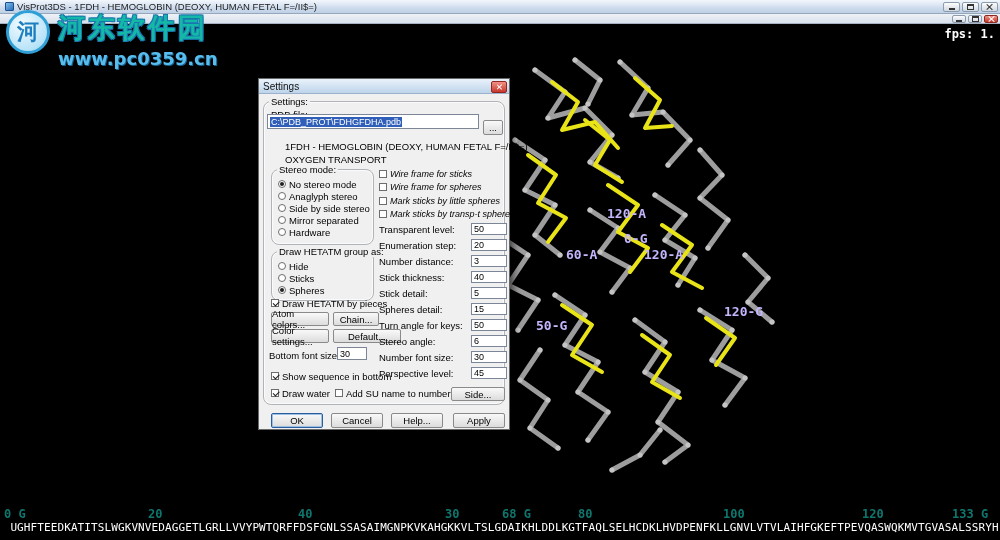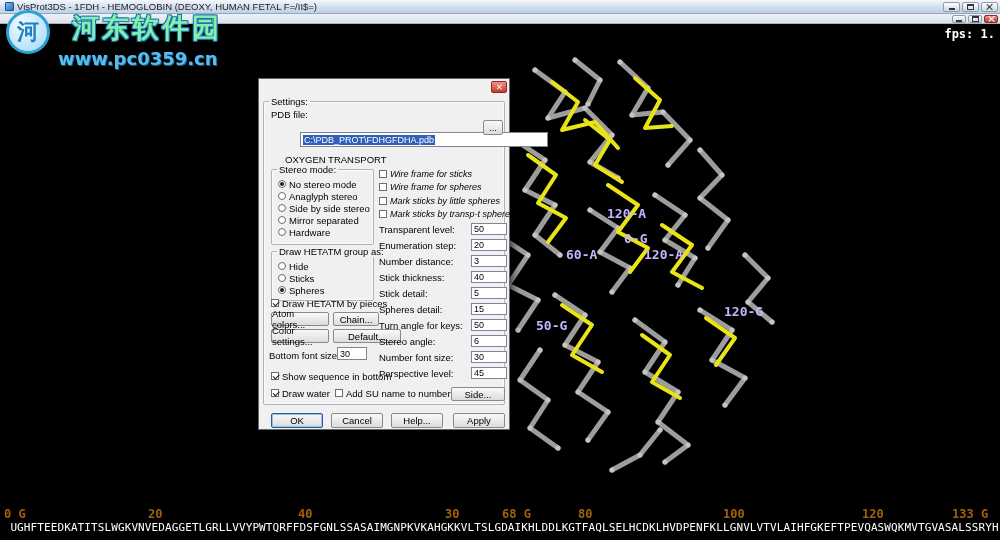--- a/index.html
+++ b/index.html
@@ -30,56 +30,56 @@
 
   
   .canvas { position:absolute; left:0; top:24px; width:1000px; height:516px; background:#000; z-index:1; }
   #mol { position:absolute; left:0; top:0; width:1000px; height:540px; z-index:2; pointer-events:none; }
   #mol-labels { position:absolute; left:0; top:0; width:1000px; height:540px; z-index:3; pointer-events:none; }
   .mlabel { position:absolute; color:#c4b5fd; font:bold 13px "DejaVu Sans Mono", monospace; white-space:pre; }
   .fps { position:absolute; top:27px; right:5px; z-index:3; color:#fff; font:bold 12px "DejaVu Sans Mono", monospace; }
 
   
   .ruler { position:absolute; left:0; top:507px; width:1000px; height:13px; z-index:3; }
-  .tick { position:absolute; top:0; color:#a16207; font:bold 12px "DejaVu Sans Mono", monospace; white-space:pre; }
+  .tick { position:absolute; top:0; color:#0f766e; font:bold 12px "DejaVu Sans Mono", monospace; white-space:pre; }
   .sequence { position:absolute; left:8px; top:521px; width:993px; z-index:3; color:#fff;
     font:11px "DejaVu Sans Mono", monospace; letter-spacing:0.1px; white-space:nowrap; overflow:hidden;text-align:center; }
 
   
   .watermark { position:absolute; left:6px; top:10px; z-index:6; display:flex; gap:8px; align-items:flex-start; }
   .wm-logo { width:44px; height:44px; border-radius:50%; border:3px solid #2f9fd6; flex:0 0 auto;
     background:radial-gradient(circle at 35% 30%, #f2fbff, #b9e3f8 70%, #8fd0f0);
     display:flex; align-items:center; justify-content:center; color:#1d7fc0; font-size:22px; font-weight:bold; }
-  .wm-name { display:block; font-size:27px; font-weight:bold; letter-spacing:3px; color:#86efac;
+  .wm-name { display:block; font-size:27px; font-weight:bold; letter-spacing:3px; color:#14b8a6;
     font-family:"DejaVu Sans", sans-serif;
-    text-shadow:-1px -1px 0 #1a76b0, 1px -1px 0 #1a76b0, -1px 1px 0 #1a76b0, 1px 1px 0 #1a76b0;margin-left:14px; }
+    text-shadow:-1px -1px 0 #1a76b0, 1px -1px 0 #1a76b0, -1px 1px 0 #1a76b0, 1px 1px 0 #1a76b0; }
   .wm-url { display:block; margin-top:2px; font-size:18px; font-weight:bold; color:#58bdec;
     text-shadow:1px 1px 0 #14608f; font-family:"DejaVu Sans", sans-serif; }
 
   
   .dialog { position:absolute; left:258px; top:78px; width:252px; height:352px; z-index:10;
     background:#f0f0f0; border:1px solid #686868; box-shadow:3px 3px 8px rgba(0,0,0,.65);
     font-size:9.5px; color:#000; }
   .dlg-title { position:absolute; left:0; top:0; right:0; height:15px;
     background:linear-gradient(#e9f2fb,#bed4ea); border-bottom:1px solid #9ab2cc;
     display:flex; align-items:center; padding-left:4px; font-size:10px; color:#111; }
   .dlg-close { position:absolute; right:2px; top:2px; width:16px; height:12px; border:1px solid #93261e;
     border-radius:2px; background:linear-gradient(#f09186,#c7382c); color:#fff;
     display:flex; align-items:center; justify-content:center; }
   .dlg-close .glyph-x { transform:scale(.8); }
 
-  .gbox { position:absolute; border:1px solid #b0b4ba; border-radius:2px; box-shadow:inset 0 0 0 1px #fbfbfb; }
+  .gbox { position:absolute; border:1px solid #b0b4ba; border-radius:8px; box-shadow:inset 0 0 0 1px #fbfbfb; }
   .glabel { position:absolute; top:-6px; left:5px; background:#f0f0f0; padding:0 2px; font-size:9.5px; white-space:nowrap; }
   .outer-group { left:4px; top:22px; right:4px; bottom:24px; }
 
   .abs { position:absolute; }
   .pdb-label { left:12px; top:30px; }
   .tinput { background:#fff; border:1px solid #7d8696; display:flex; align-items:center;
     padding:0 2px; font-size:9px; overflow:hidden; white-space:nowrap; }
-  .pdb-input { left:8px; top:53px; width:248px; height:15px;margin-left:33px; }
+  .pdb-input { left:8px; top:35px; width:212px; height:15px; }
   .sel-text { background:#2f5fb8; color:#fff; padding:0 1px; }
   .browse-btn { left:224px; top:41px; width:20px; height:15px; }
   .info1 { left:26px; top:62px; white-space:nowrap; }
   .info2 { left:26px; top:75px; white-space:nowrap; }
 
   .stereo-box { left:12px; top:90px; width:103px; height:76px; }
   .hetatm-box { left:12px; top:172px; width:103px; height:50px; }
   .opts { position:absolute; left:6px; top:8px; right:2px; }
   .opt-row { display:flex; align-items:center; height:12px; white-space:nowrap; }
   .radio { width:8px; height:8px; border:1px solid #6d6d6d; border-radius:50%; background:#fff; margin-right:3px; flex:0 0 auto; }
@@ -279,34 +279,38 @@
     <span class="wm-logo">
         <span>河</span>
       </span>
     <span class="wm-text">
       <span class="wm-name">河东软件园</span>
       <span class="wm-url">www.pc0359.cn</span>
     </span>
   </div>
 
   <div class="dialog">
+    <div class="dlg-title">
+      <span>Settings</span>
+    </div>
     <span class="dlg-close">
         <i class="glyph-x"></i>
       </span>
 
     <div class="gbox outer-group">
       <span class="glabel">Settings:</span>
     </div>
 
     <span class="abs pdb-label">PDB file:</span>
     <span class="abs tinput pdb-input">
         <span class="sel-text">C:\PDB_PROT\FDHGFDHA.pdb</span>
       </span>
     <span class="btn browse-btn">...</span>
 
+    <span class="abs info1">1FDH - HEMOGLOBIN (DEOXY, HUMAN FETAL F=/II$=)</span>
     <span class="abs info2">OXYGEN TRANSPORT</span>
 
     <div class="gbox stereo-box">
       <span class="glabel">Stereo mode:</span>
       <div class="opts">
           <div class="opt-row">
             <span class="radio sel"></span>
             <span class="olbl">No stereo mode</span>
           </div>
           <div class="opt-row">

